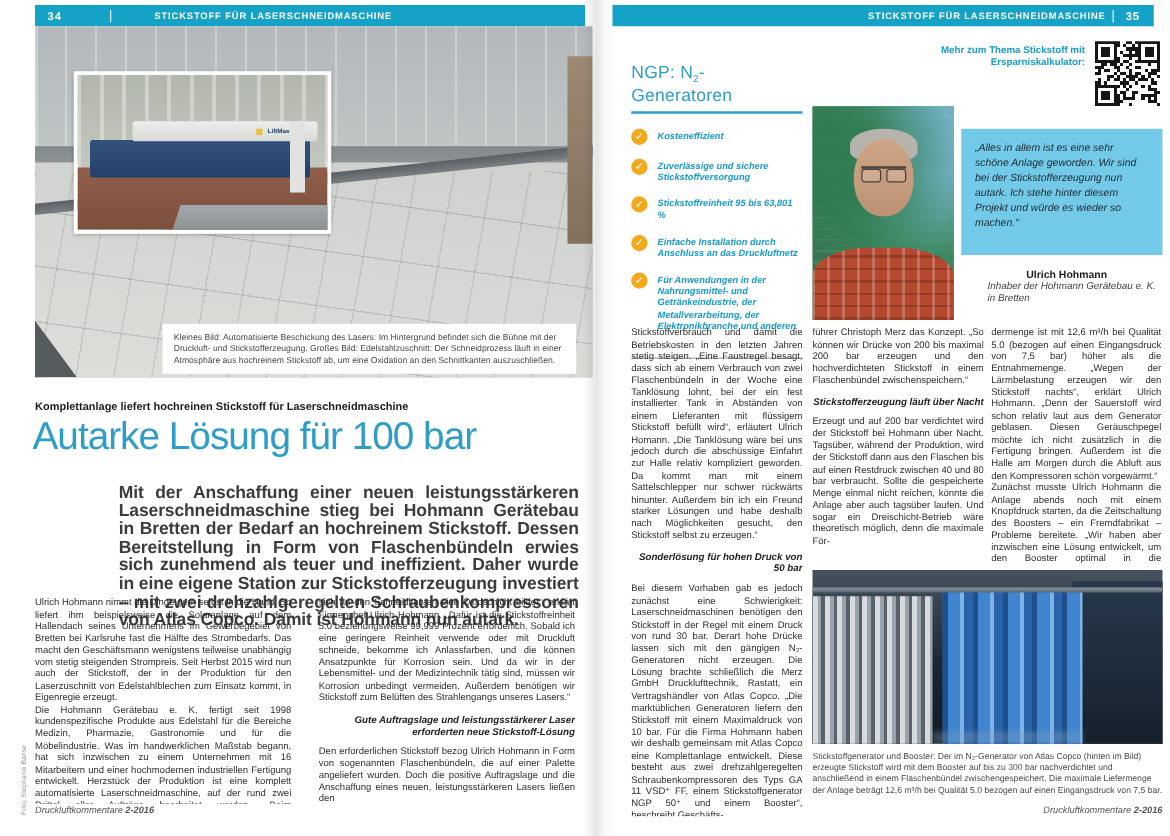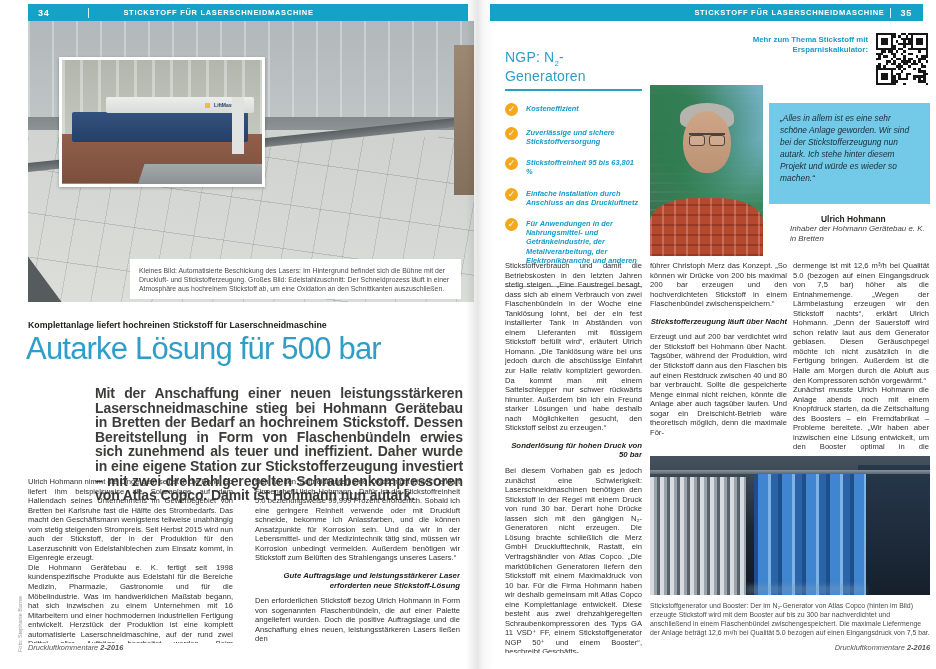--- a/index.html
+++ b/index.html
@@ -154,21 +154,21 @@
         <span class="ins-label">LiftMaster</span>
       </div>
       <div class="ins-col"></div>
       <div class="ins-table"></div>
     </div>
   </div>
   <div class="caption-box-left">Kleines Bild: Automatisierte Beschickung des Lasers: Im Hintergrund befindet sich die Bühne mit der Druckluft- und Stickstofferzeugung. Großes Bild: Edelstahlzuschnitt: Der Schneidprozess läuft in einer Atmosphäre aus hochreinem Stickstoff ab, um eine Oxidation an den Schnittkanten auszuschließen.</div>
   <div class="photo-credit">Foto: Stephanie Banse</div>
 
   <div class="kicker">Komplettanlage liefert hochreinen Stickstoff für Laserschneidmaschine</div>
-  <h1 class="headline">Autarke Lösung für 500 bar</h1>
+  <h1 class="headline">Autarke Lösung für 100 bar</h1>
   <p class="intro">Mit der Anschaffung einer neuen leistungsstärkeren Laserschneidmaschine stieg bei Hohmann Gerätebau in Bretten der Bedarf an hochreinem Stickstoff. Dessen Bereitstellung in Form von Flaschenbündeln erwies sich zunehmend als teuer und ineffizient. Daher wurde in eine eigene Station zur Stickstofferzeugung investiert – mit zwei drehzahlgeregelten Schraubenkompressoren von Atlas Copco. Damit ist Hohmann nun autark.</p>
 
   <div class="bodycol lcol1">
     <p>Ulrich Hohmann nimmt die Dinge gern selbst in die Hand. So liefert ihm beispielsweise die Solaranlage auf dem Hallendach seines Unternehmens im Gewerbegebiet von Bretten bei Karlsruhe fast die Hälfte des Strombedarfs. Das macht den Geschäftsmann wenigstens teilweise unabhängig vom stetig steigenden Strompreis. Seit Herbst 2015 wird nun auch der Stickstoff, der in der Produktion für den Laserzuschnitt von Edelstahlblechen zum Einsatz kommt, in Eigenregie erzeugt.</p>
     <p>Die Hohmann Gerätebau e. K. fertigt seit 1998 kundenspezifische Produkte aus Edelstahl für die Bereiche Medizin, Pharmazie, Gastronomie und für die Möbelindustrie. Was im handwerklichen Maßstab begann, hat sich inzwischen zu einem Unternehmen mit 16 Mitarbeitern und einer hochmodernen industriellen Fertigung entwickelt. Herzstück der Produktion ist eine komplett automatisierte Laserschneidmaschine, auf der rund zwei Drittel aller Aufträge bearbeitet werden. „Beim Laserschneiden von Edelstahl verhindert der Stickstoff, dass</p>
   </div>
   <div class="bodycol lcol2">
     <p>sich an den Schneidkanten eine Oxidschicht bildet“, erklärt Firmenchef Ulrich Hohmann. „Dafür ist die Stickstoffreinheit 5.0 beziehungsweise 99,999 Prozent erforderlich. Sobald ich eine geringere Reinheit verwende oder mit Druckluft schneide, bekomme ich Anlassfarben, und die können Ansatzpunkte für Korrosion sein. Und da wir in der Lebensmittel- und der Medizintechnik tätig sind, müssen wir Korrosion unbedingt vermeiden. Außerdem benötigen wir Stickstoff zum Belüften des Strahlengangs unseres Lasers.“</p>
     <p class="subhead">Gute Auftragslage und leistungsstärkerer Laser erforderten neue Stickstoff-Lösung</p>
     <p>Den erforderlichen Stickstoff bezog Ulrich Hohmann in Form von sogenannten Flaschenbündeln, die auf einer Palette angeliefert wurden. Doch die positive Auftragslage und die Anschaffung eines neuen, leistungsstärkeren Lasers ließen den</p>

